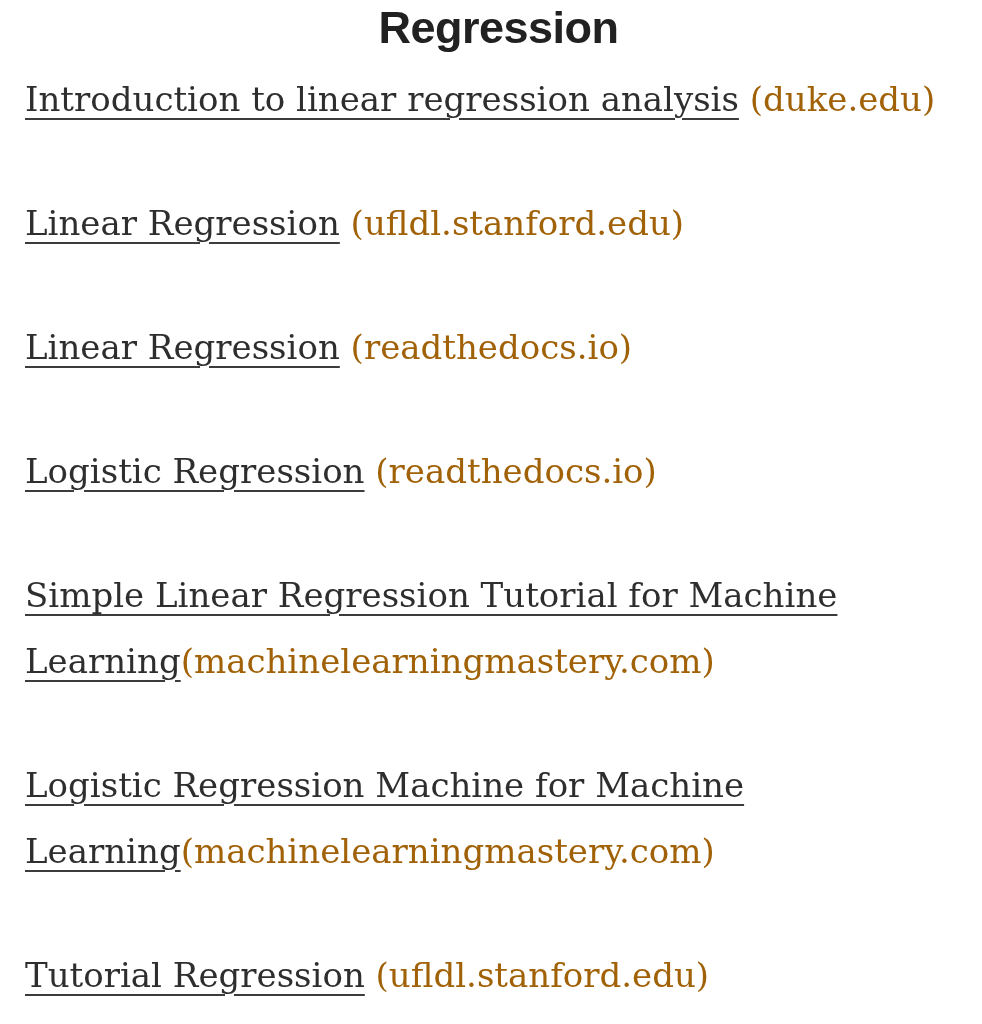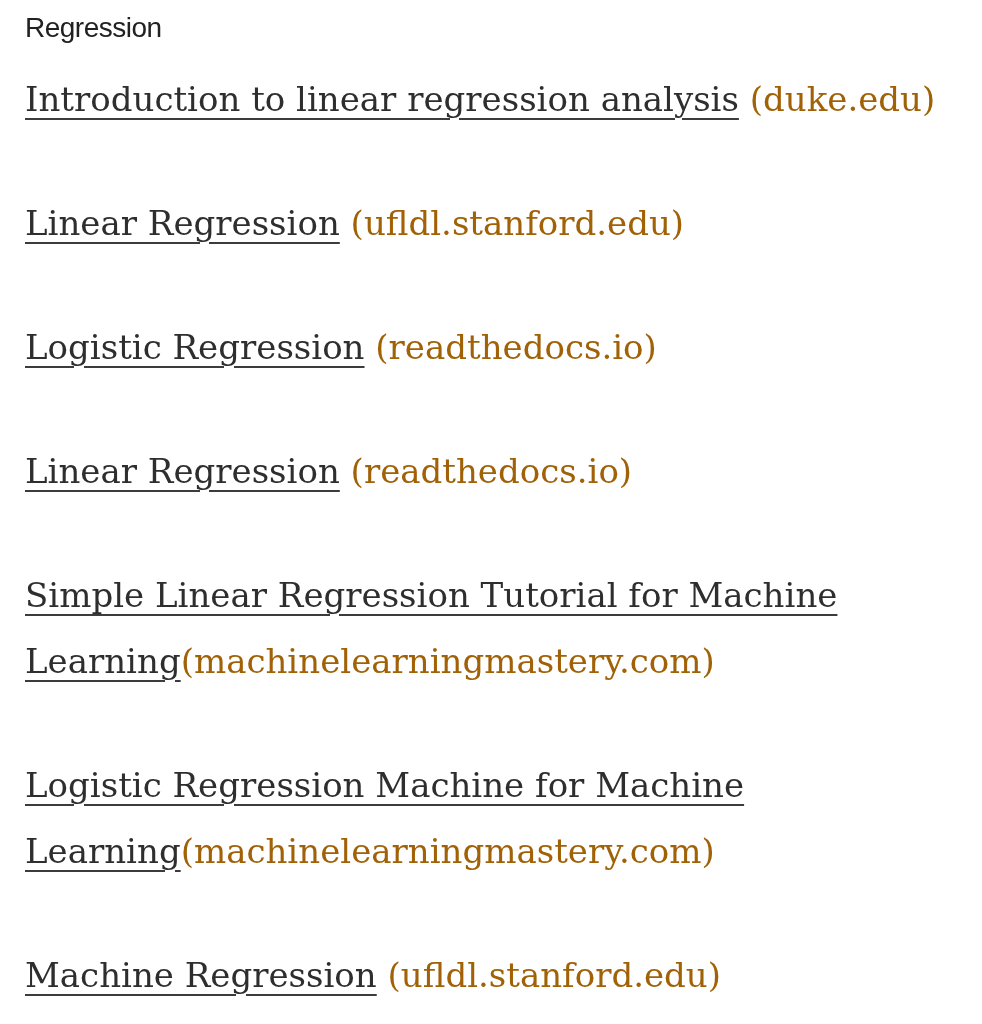--- a/index.html
+++ b/index.html
@@ -10,26 +10,27 @@
   body {
     width: 982px;
     height: 1024px;
     overflow: hidden;
   }
   .content {
     padding: 4px 10px 0 25px;
   }
   .section-title {
     font-family: "Liberation Sans", sans-serif;
-    font-weight: 400;
-    font-size: 28px;
+    font-weight: 700;
+    font-size: 45px;
     line-height: 48px;
     letter-spacing: -0.5px;
     color: #212121;
     margin: 0 0 14px 0;
+    text-align: center;
   }
   .entry {
     font-family: "DejaVu Serif", "Liberation Serif", serif;
     font-size: 34px;
     line-height: 66px;
     color: #2e2e2e;
     margin: 0 0 58px 0;
   }
   .lnk {
     color: #2e2e2e;
@@ -45,19 +46,19 @@
 </style>
 </head>
 <body>
 
 <div class="content">
   <h2 class="section-title">Regression</h2>
 
   <div id="links">
       <p class="entry"><a class="lnk" href="#">Introduction to linear regression analysis</a><span class="suffix"> (duke.edu)</span></p>
       <p class="entry"><a class="lnk" href="#">Linear Regression</a><span class="suffix"> (ufldl.stanford.edu)</span></p>
+      <p class="entry"><a class="lnk" href="#">Linear Regression</a><span class="suffix"> (readthedocs.io)</span></p>
       <p class="entry"><a class="lnk" href="#">Logistic Regression</a><span class="suffix"> (readthedocs.io)</span></p>
-      <p class="entry"><a class="lnk" href="#">Linear Regression</a><span class="suffix"> (readthedocs.io)</span></p>
       <p class="entry"><a class="lnk" href="#">Simple Linear Regression Tutorial for Machine Learning</a><span class="suffix">(machinelearningmastery.com)</span></p>
       <p class="entry"><a class="lnk" href="#">Logistic Regression Machine for Machine Learning</a><span class="suffix">(machinelearningmastery.com)</span></p>
-      <p class="entry"><a class="lnk" href="#">Machine Regression</a><span class="suffix"> (ufldl.stanford.edu)</span></p>
+      <p class="entry"><a class="lnk" href="#">Tutorial Regression</a><span class="suffix"> (ufldl.stanford.edu)</span></p>
     </div>
 </div>
 
 </body></html>

